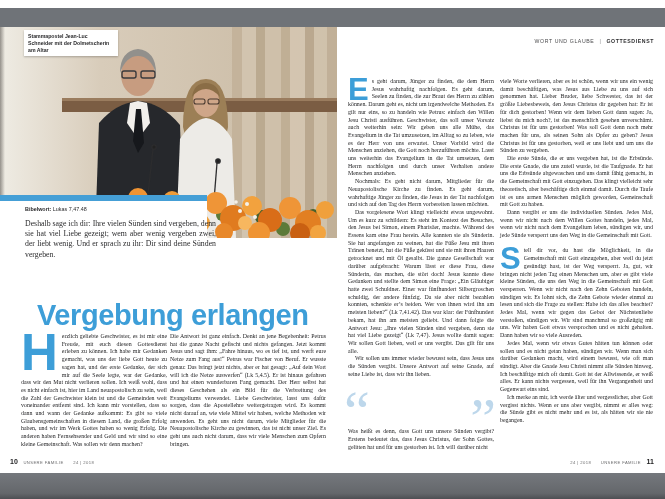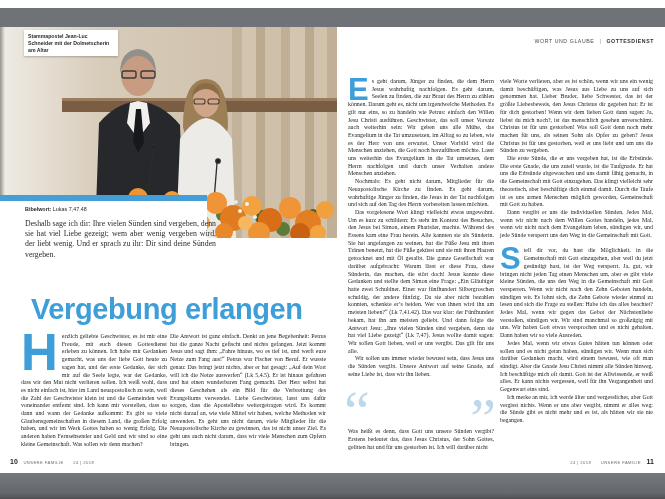--- a/index.html
+++ b/index.html
@@ -160,23 +160,23 @@
 
   <div class="white-cut"></div>
   <div class="bluebar"></div>
 
   <div class="caption-box">Stammapostel Jean-Luc Schneider mit der Dolmetscherin am Altar</div>
 
   <div class="bibelwort">
     <b>Bibelwort:</b>
     <span>Lukas 7,47.48</span>
   </div>
-  <div class="intro-quote">Deshalb sage ich dir: Ihre vielen Sünden sind vergeben, denn sie hat viel Liebe gezeigt; wem aber wenig vergeben wird, der liebt wenig. Und er sprach zu ihr: Dir sind deine Sünden vergeben.</div>
-
-  <h1 class="headline" style="margin:10px;">Vergebung erlangen</h1>
+  <div class="intro-quote">Deshalb sage ich dir: Ihre vielen Sünden sind vergeben, denn sie hat viel Liebe gezeigt; wem aber wenig vergeben zwei, der liebt wenig. Und er sprach zu ihr: Dir sind deine Sünden vergeben.</div>
+
+  <h1 class="headline" style="margin:16px;">Vergebung erlangen</h1>
 
   <div class="col-l1 body-text">
     <p>
       <span class="dropcap-lg">H</span><span>erzlich geliebte Geschwister, es ist mir eine Freude, mit euch diesen Gottesdienst erleben zu können. Ich habe mir Gedanken gemacht, was uns der liebe Gott heute zu sagen hat, und der erste Gedanke, der sich mir auf die Seele legte, war der Gedanke, dass wir den Mut nicht verlieren sollen. Ich weiß wohl, dass es nicht einfach ist, hier im Land neuapostolisch zu sein, weil die Zahl der Geschwister klein ist und die Gemeinden weit voneinander entfernt sind. Ich kann mir vorstellen, dass so dann und wann der Gedanke aufkommt: Es gibt so viele Glaubensgemeinschaften in diesem Land, die großen Erfolg haben, und wir im Werk Gottes haben so wenig Erfolg. Die anderen haben Fernsehsender und Geld und wir sind so eine kleine Gemeinschaft. Was sollen wir denn machen?</span>
     </p>
   </div>
   <div class="col-l2 body-text">
     <p>Die Antwort ist ganz einfach. Denkt an jene Begebenheit: Petrus hat die ganze Nacht gefischt und nichts gefangen. Jetzt kommt Jesus und sagt ihm: „Fahre hinaus, wo es tief ist, und werft eure Netze zum Fang aus!“ Petrus war Fischer von Beruf. Er wusste genau: Das bringt jetzt nichts, aber er hat gesagt: „Auf dein Wort will ich die Netze auswerfen“ (Lk 5,4.5). Er ist hinaus gefahren und hat einen wunderbaren Fang gemacht. Der Herr selbst hat dieses Geschehen als ein Bild für die Verbreitung des Evangeliums verwendet. Liebe Geschwister, lasst uns dafür sorgen, dass die Apostellehre weitergetragen wird. Es kommt nicht darauf an, wie viele Mittel wir haben, welche Methoden wir anwenden. Es geht uns nicht darum, viele Mitglieder für die Neuapostolische Kirche zu gewinnen, das ist nicht unser Ziel. Es geht uns auch nicht darum, dass wir viele Menschen zum Opfern bringen.</p>
   </div>
 

